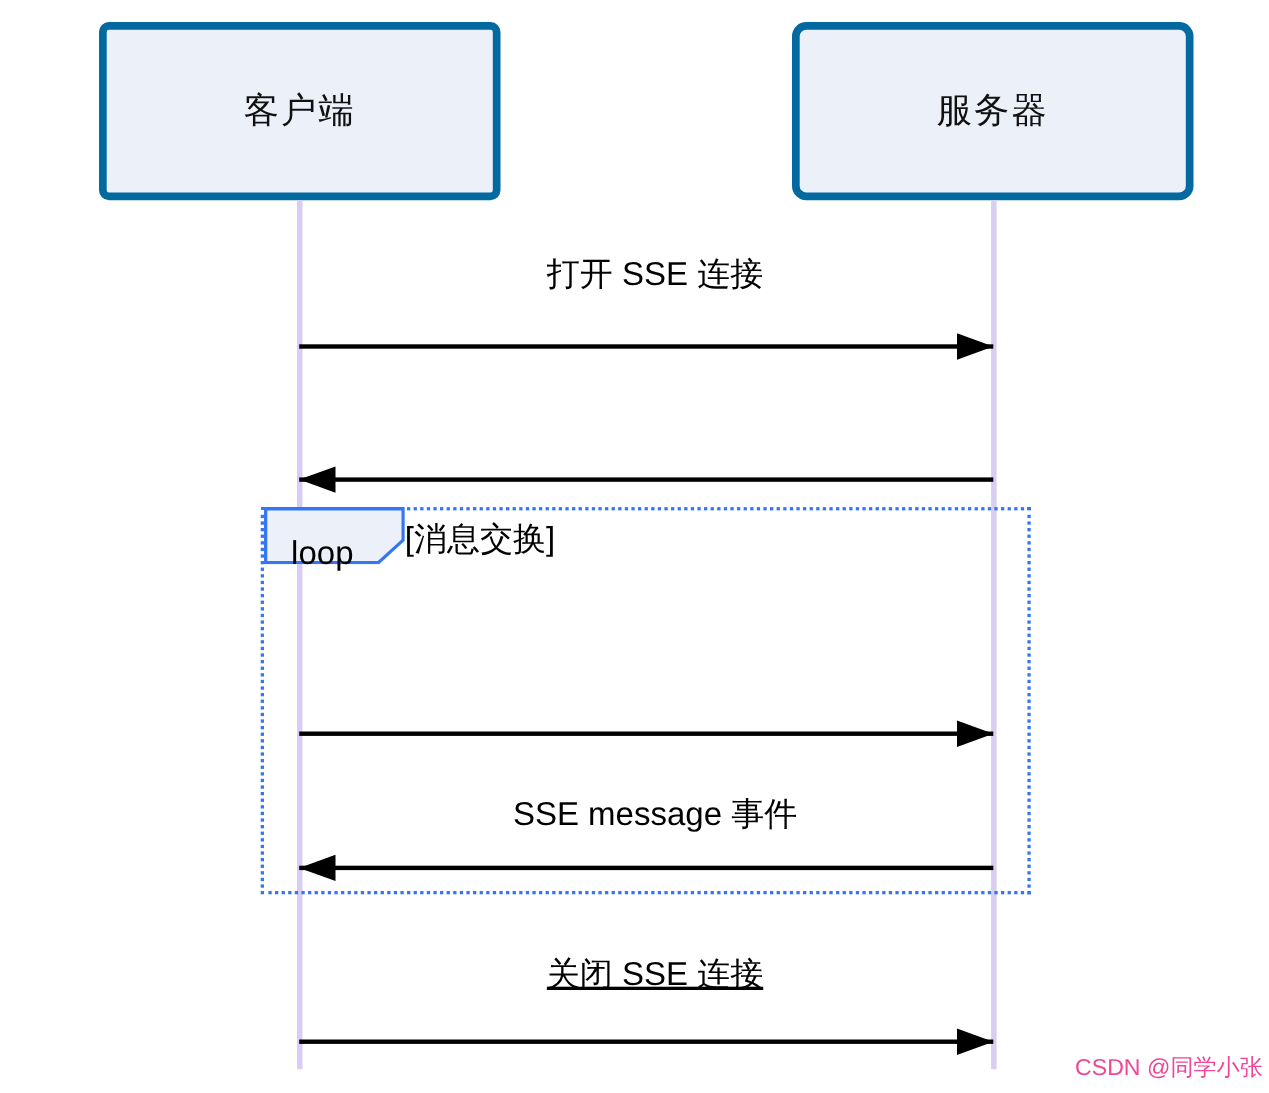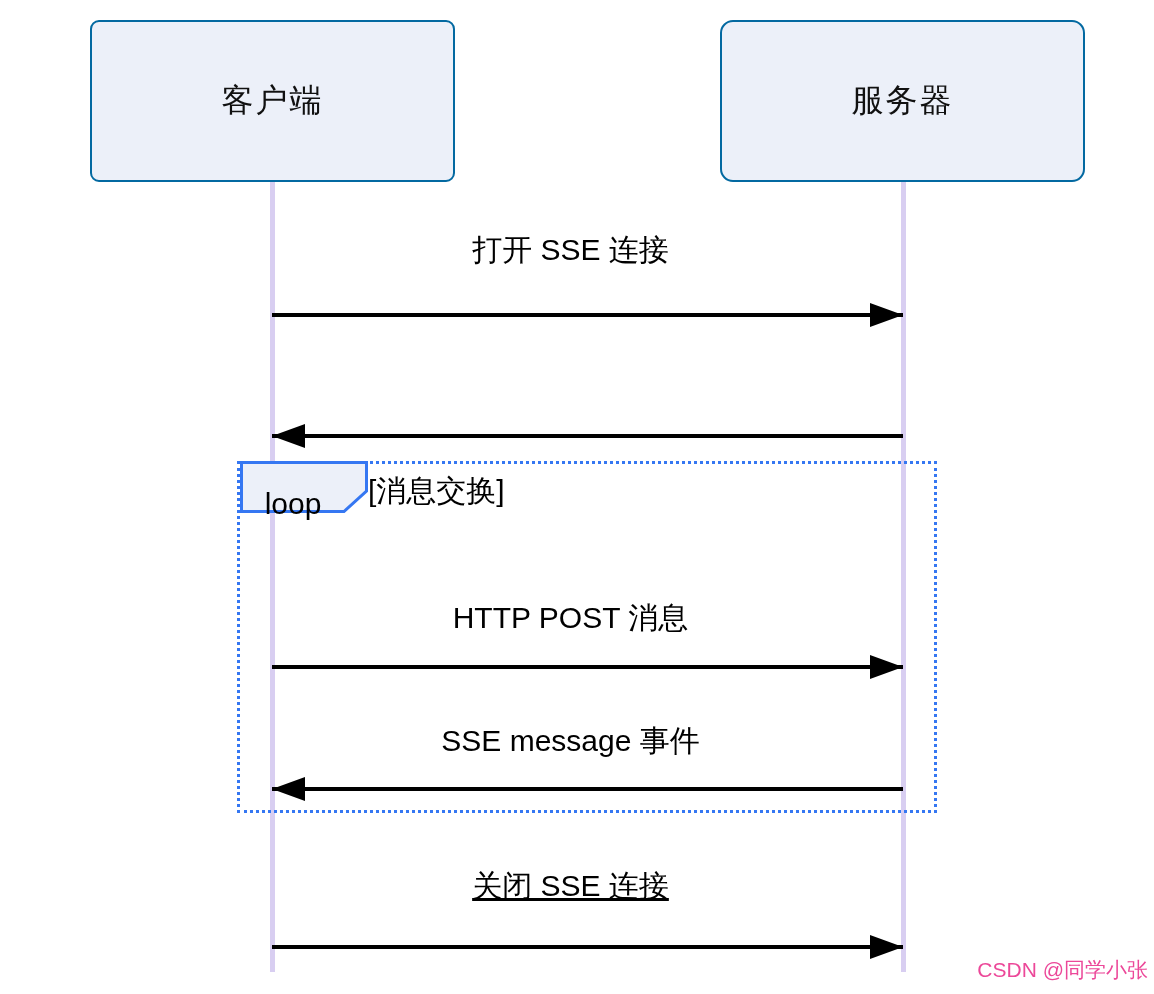--- a/index.html
+++ b/index.html
@@ -16,21 +16,21 @@
     overflow: hidden;
   }
 
   
   .actor-box {
     position: absolute;
     top: 20px;
     width: 365px;
     height: 162px;
     background: #ECF0F9;
-    border: 2px solid #0369a1;
+    border: 7px solid #0369a1;
     border-radius: 9px;
     box-sizing: border-box;
     display: flex;
     align-items: center;
     justify-content: center;
     font-size: 32px;
     color: #111111;
     letter-spacing: 2px;
   }
   .actor-box.client { left: 90px; }
@@ -43,21 +43,21 @@
     width: 5px;
     height: 790px;
     background: #D8CEF1;
   }
   .lifeline.client { left: 270px; }
   .lifeline.server { left: 901px; }
 
   
   .msg-label {
     position: absolute;
-    left: 255px;
+    left: 280px;
     width: 631px;
     text-align: center;
     font-size: 30px;
     line-height: 40px;
     color: #000000;
     font-weight: 500;
   }
 
   
   .msg-arrow {
@@ -163,21 +163,20 @@
 
   <div class="loop-frame"></div>
   <div class="loop-badge">
     <svg width="128" height="52" viewBox="0 0 128 52">
       <polygon points="1.5,1.5 126.5,1.5 126.5,30 104,50.5 1.5,50.5" fill="#ECF0F9" stroke="#3577F2" stroke-width="3"></polygon>
     </svg>
     <div class="loop-badge-text">loop</div>
   </div>
   <div class="loop-condition">[消息交换]</div>
 
-  <div class="msg-label" style="top:598px;">HTTP POST 消息</div>
   <div class="msg-arrow right" style="top:665px;"></div>
 
   <div class="msg-label" style="top:721px;">SSE message 事件</div>
   <div class="msg-arrow left" style="top:787px;"></div>
 
   <div class="msg-label" style="top:866px;text-decoration:underline;">关闭 SSE 连接</div>
   <div class="msg-arrow right" style="top:945px;"></div>
 
   <div class="watermark">CSDN @同学小张</div>
 

